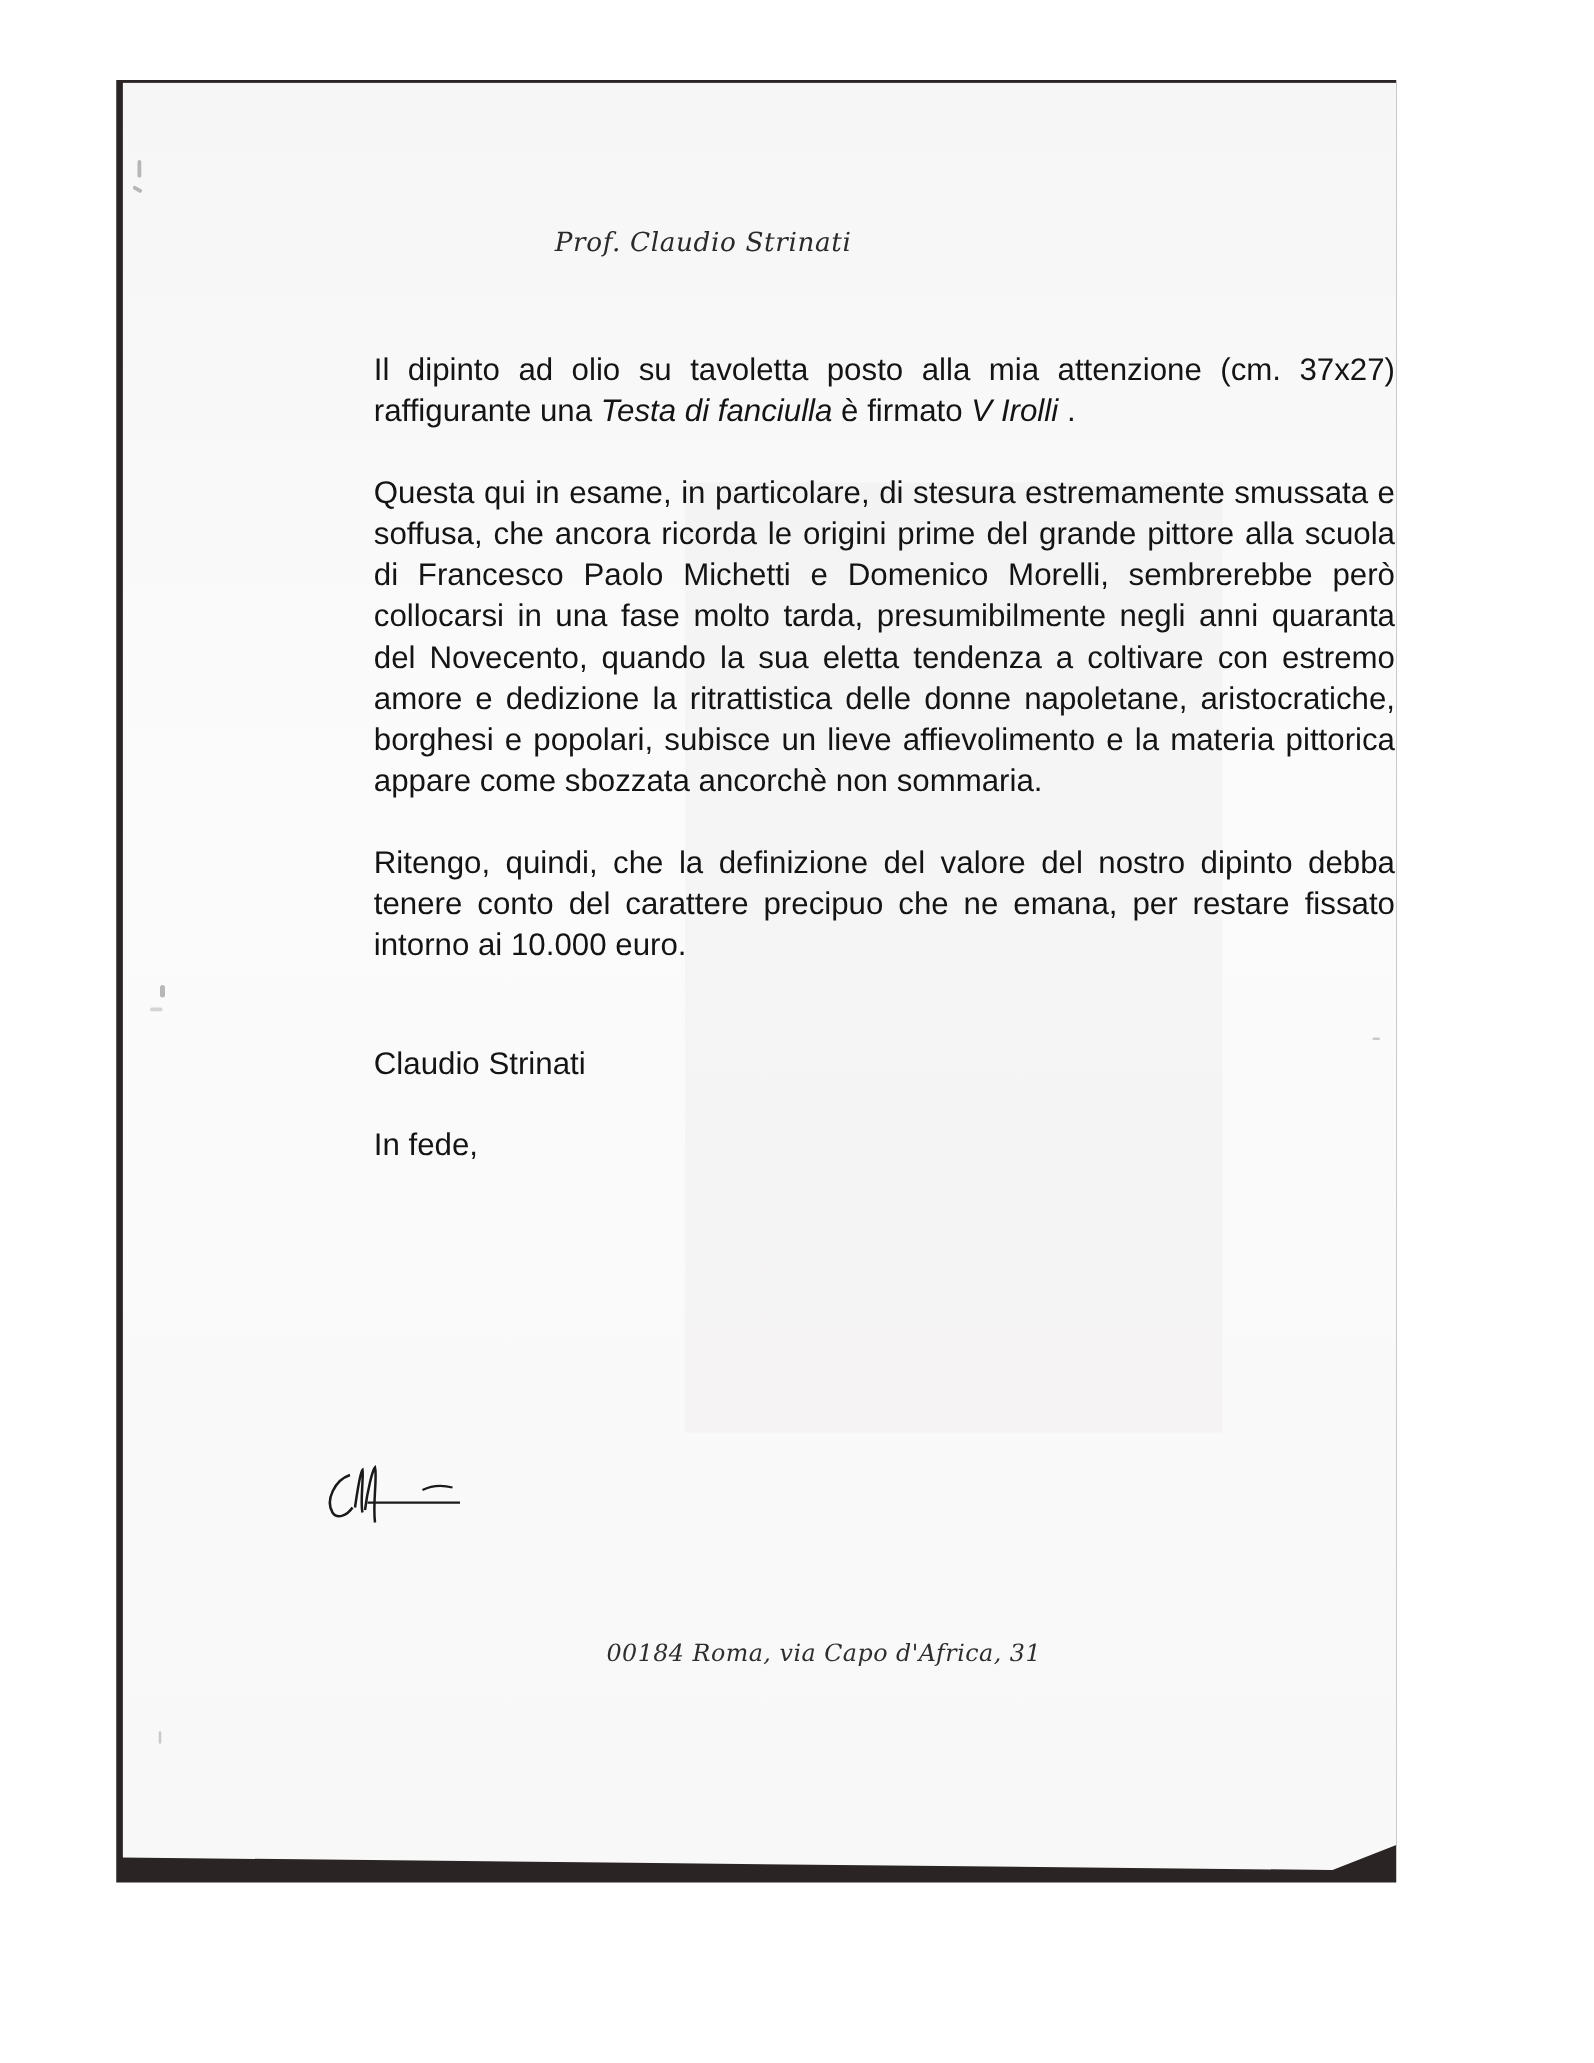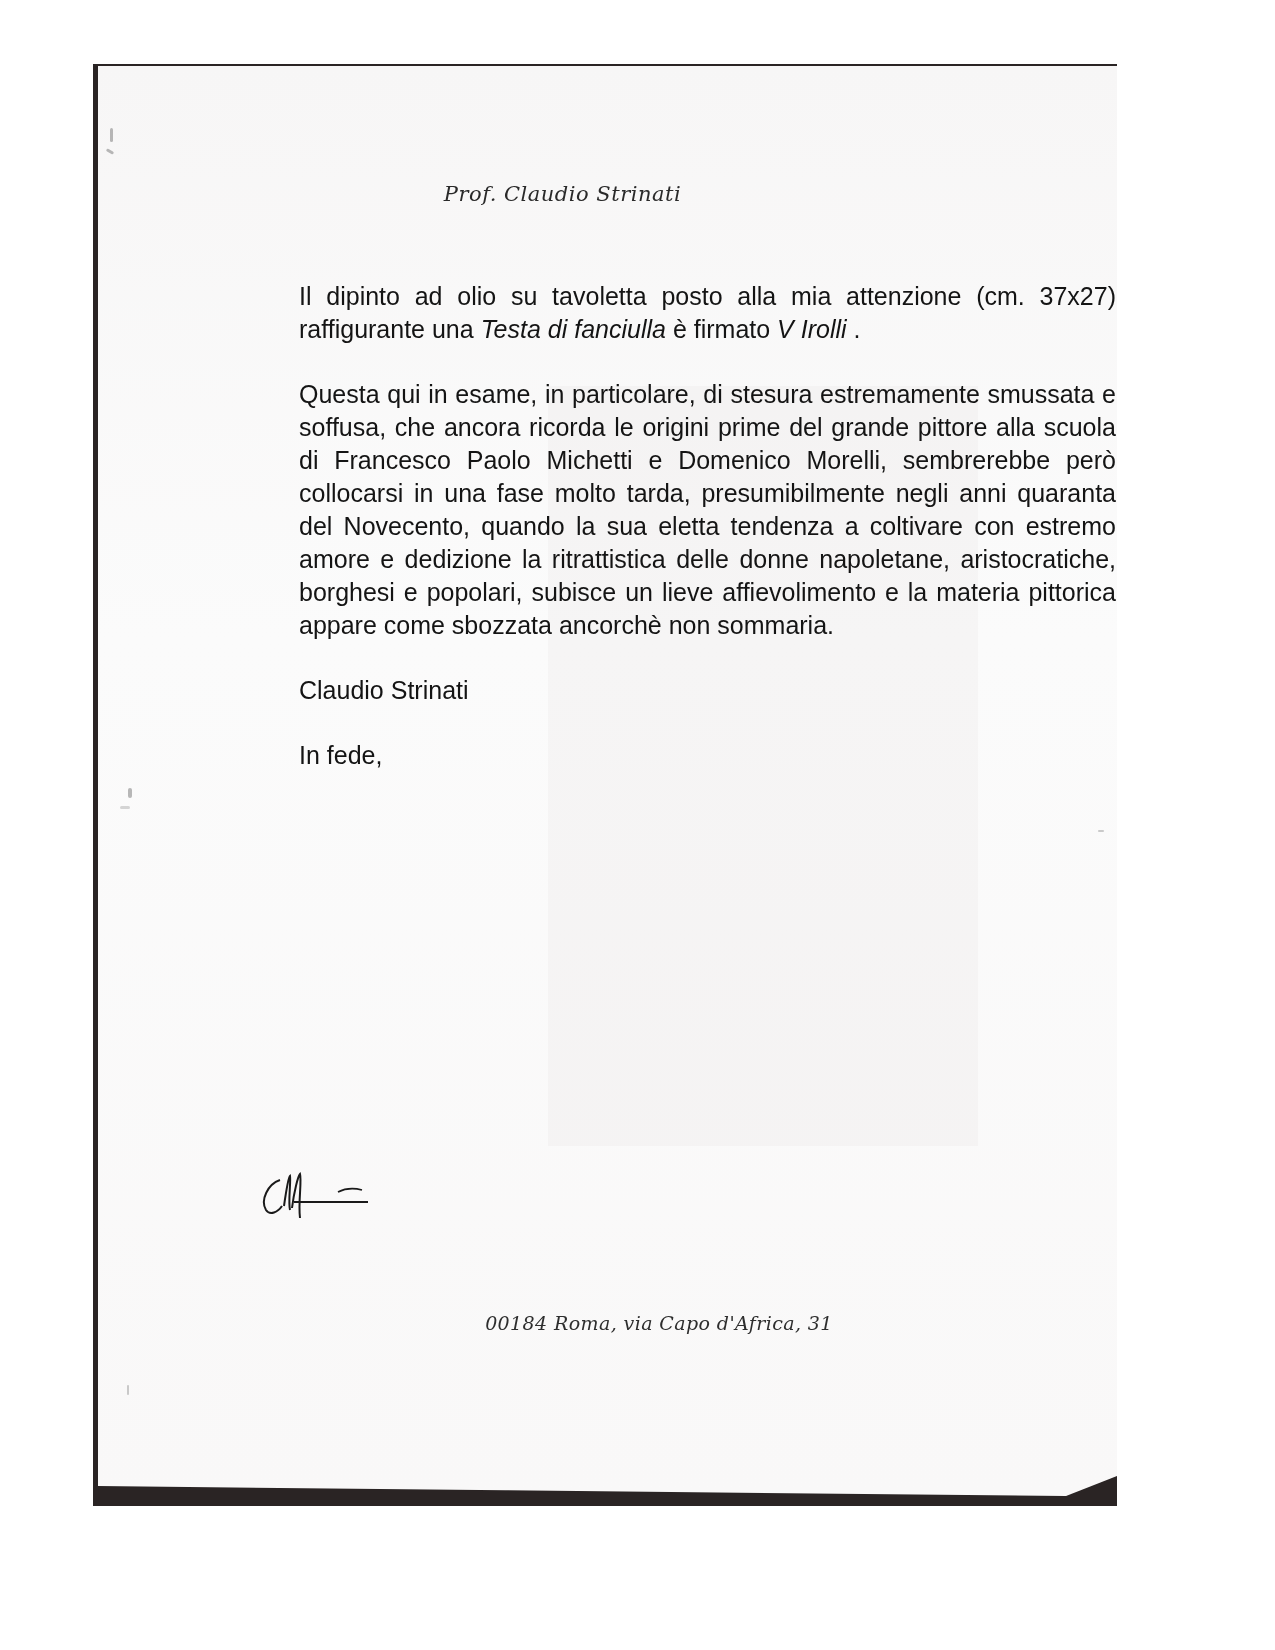--- a/index.html
+++ b/index.html
@@ -115,20 +115,21 @@
 <div class="speck" style="left:128px;top:788px;width:4px;height:10px;"></div>
 <div class="speck" style="left:120px;top:806px;width:10px;height:3px;opacity:0.4;"></div>
 <div class="speck" style="left:127px;top:1385px;width:2px;height:10px;opacity:0.5;"></div>
 <div class="speck" style="left:1098px;top:830px;width:6px;height:2px;opacity:0.5;"></div>
 
 <div class="letterhead">Prof. Claudio Strinati</div>
 
 <div class="body-text">
   <p><span>Il dipinto ad olio su tavoletta posto alla mia attenzione (cm. 37x27) raffigurante una </span><span class="it">Testa di fanciulla</span><span> è firmato </span><span class="it">V Irolli</span><span> .</span></p>
   <p>Questa qui in esame,  in particolare, di stesura estremamente smussata e soffusa, che ancora ricorda le origini prime del grande pittore alla scuola di Francesco Paolo Michetti e Domenico Morelli, sembrerebbe però collocarsi in una fase molto tarda, presumibilmente negli anni quaranta del Novecento, quando la sua eletta tendenza a coltivare con estremo amore e dedizione la ritrattistica delle donne napoletane, aristocratiche, borghesi e popolari, subisce un lieve affievolimento e la materia pittorica appare come sbozzata ancorchè non sommaria.</p>
+  <p class="last-before-sign">Ritengo, quindi, che la definizione del valore del nostro dipinto debba tenere conto del carattere precipuo che ne emana, per restare fissato intorno ai 10.000 euro.</p>
   <p class="closing">Claudio Strinati</p>
   <p class="closing">In fede,</p>
 </div>
 
 <svg class="signature" viewBox="0 0 120 48">
   <path d="M22 8 C10 12, 2 28, 8 38 C12 44, 20 40, 24 34" fill="none" stroke="#1a1a1a" stroke-width="2"></path>
   <path d="M26 34 C28 20, 30 6, 32 4 C33 10, 30 30, 32 38" fill="none" stroke="#1a1a1a" stroke-width="2"></path>
   <path d="M34 36 C36 20, 40 4, 42 2 C44 10, 40 30, 42 46" fill="none" stroke="#1a1a1a" stroke-width="2"></path>
   <path d="M36 30 L110 30" fill="none" stroke="#1a1a1a" stroke-width="1.8"></path>
   <path d="M80 20 C88 16, 96 16, 104 18" fill="none" stroke="#1a1a1a" stroke-width="1.8"></path>

